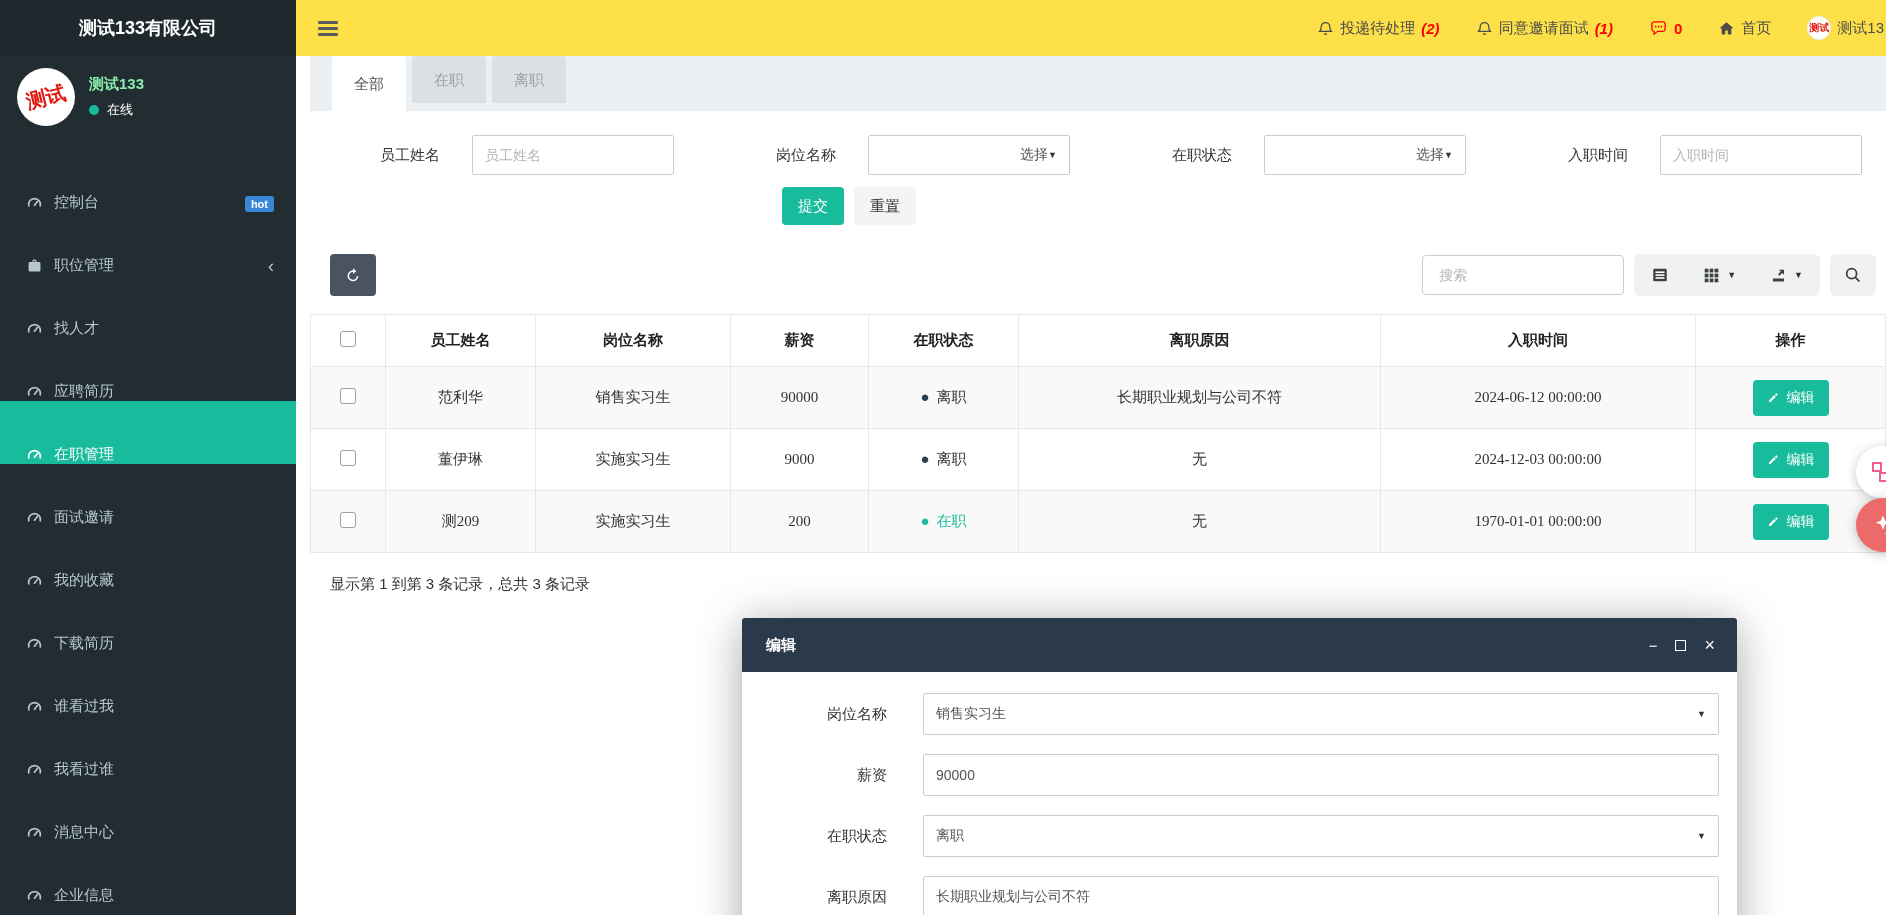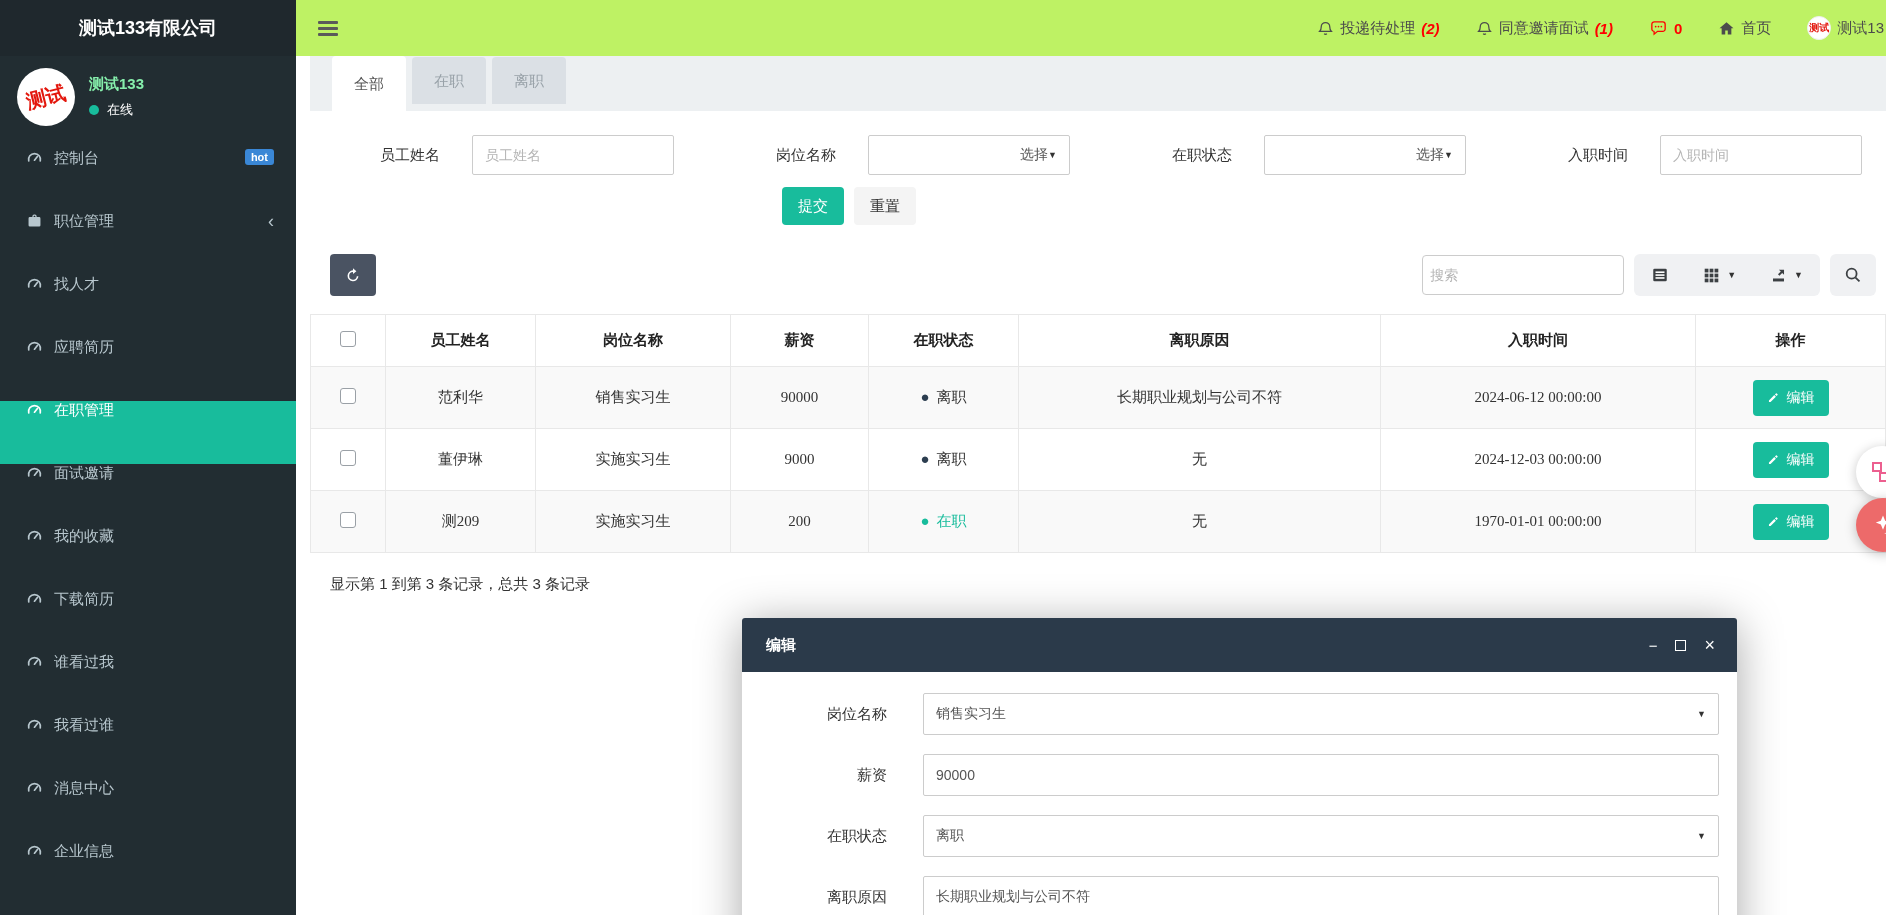--- a/index.html
+++ b/index.html
@@ -14,46 +14,46 @@
   .user-panel { display:flex; align-items:center; padding:12px 0 10px 17px; height:80px; }
   .avatar { width:58px; height:58px; border-radius:50%; background:#fff; display:flex;
     align-items:center; justify-content:center; overflow:hidden; }
   .avatar span { color:#e3170d; font-weight:700; font-size:20px; transform:rotate(-14deg); }
   .user-meta { margin-left:14px; }
   .user-name { color:#86efac; font-weight:700; font-size:15px; margin-bottom:7px; }
   .user-status { font-size:13px; color:#fff; display:flex; align-items:center; }
   .user-status .dot { width:10px; height:10px; border-radius:50%; background:#18bc9c;
     display:inline-block; margin-right:8px; }
   .menu { list-style:none; margin-top:13px; }
-  .menu li { height:63px; display:flex; align-items:flex-start; padding:0 22px 0 26px;
+  .menu li { height:63px; display:flex; align-items:flex-end; padding:0 22px 0 26px;
     font-size:15px; cursor:pointer; }
   .menu li .mi-icon { width:18px; height:18px; margin-right:10px; display:inline-flex; }
   .menu li .mi-label { flex:1; }
   .menu li.active { background:#18bc9c; color:#fff; }
   .badge-hot { background:#3a87d6; color:#fff; font-size:11px; font-weight:700;
     padding:2px 6px; border-radius:3px; }
   .chev { font-size:18px; color:#b8c7ce; line-height:1; }
 
   
   .main { flex:1; display:flex; flex-direction:column; min-width:0; }
-  .topbar { height:56px; background:#bef264; display:flex; align-items:center; padding-left:22px; }
+  .topbar { height:56px; background:#fde047; display:flex; align-items:center; padding-left:22px; }
   .hamburger { width:20px; cursor:pointer; }
   .hamburger div { height:3px; background:#5a5a5a; margin:3px 0; border-radius:1px; }
   .top-right { margin-left:auto; display:flex; align-items:center; gap:36px; padding-right:2px;
     font-size:15px; color:#4c4c4c; white-space:nowrap; }
   .top-item { display:flex; align-items:center; gap:6px; cursor:pointer; }
   .top-item svg { color:#4c4c4c; }
   .red-num { color:#f00; font-style:italic; font-weight:700; }
   .mini-avatar { width:24px; height:24px; border-radius:50%; background:#fff;
     border:1px solid #eee; display:flex; align-items:center; justify-content:center; }
   .mini-avatar span { color:#e3170d; font-weight:700; font-size:10px; }
 
   
   .tab-strip { margin-left:14px; height:55px; background:#edf0f2; display:flex;
-    align-items:center; padding-left:22px; }
+    align-items:flex-start; padding-left:22px; }
   .tab { width:74px; text-align:center; font-size:15px; border-radius:4px 4px 0 0;
     margin-right:6px; cursor:pointer; }
   .tab.inactive { background:#dbe0e5; color:#98a1a8; height:47px; line-height:47px; margin-bottom:6px; }
   .tab.active { background:#fff; color:#555; height:55px; line-height:55px; margin-bottom:0; }
 
   .panel { background:#fff; margin-left:14px; flex:1; }
 
   
   .filters { display:flex; margin-top:24px; }
   .fgroup { display:flex; align-items:center; margin-right:32px; }
@@ -70,21 +70,21 @@
     font-family:inherit; padding:0 16px; height:38px; }
   .btn-submit { background:#18bc9c; color:#fff; }
   .btn-reset { background:#f4f4f4; color:#333; }
 
   
   .toolbar { display:flex; align-items:center; margin-top:29px; padding:0 10px 0 20px; }
   .btn-refresh { width:46px; height:42px; background:#4a5362; border-radius:4px; border:none;
     display:flex; align-items:center; justify-content:center; cursor:pointer; color:#fff; }
   .toolbar-right { margin-left:auto; display:flex; align-items:center; gap:10px; }
   .search-input { width:202px; height:40px; border:1px solid #ccc; border-radius:4px;
-    padding:0 7px; font-size:14px; font-family:inherit; color:#555; outline:none; }
+    padding:0 16px; font-size:14px; font-family:inherit; color:#555; outline:none; }
   .btn-group { display:flex; background:#f0f1f3; border-radius:6px; height:42px; }
   .tool-btn { display:flex; align-items:center; gap:7px; padding:0 17px; cursor:pointer;
     color:#3c4043; background:transparent; border:none; }
   .btn-search { width:46px; height:42px; background:#f0f1f3; border-radius:6px; border:none;
     display:flex; align-items:center; justify-content:center; cursor:pointer; color:#3c4043; }
 
   
   table { width:100%; border-collapse:collapse; table-layout:fixed; margin-top:18px; }
   th, td { border:1px solid #e8e8e8; text-align:center; font-size:15px; }
   th { height:52px; font-weight:700; color:#222; background:#fff; }

